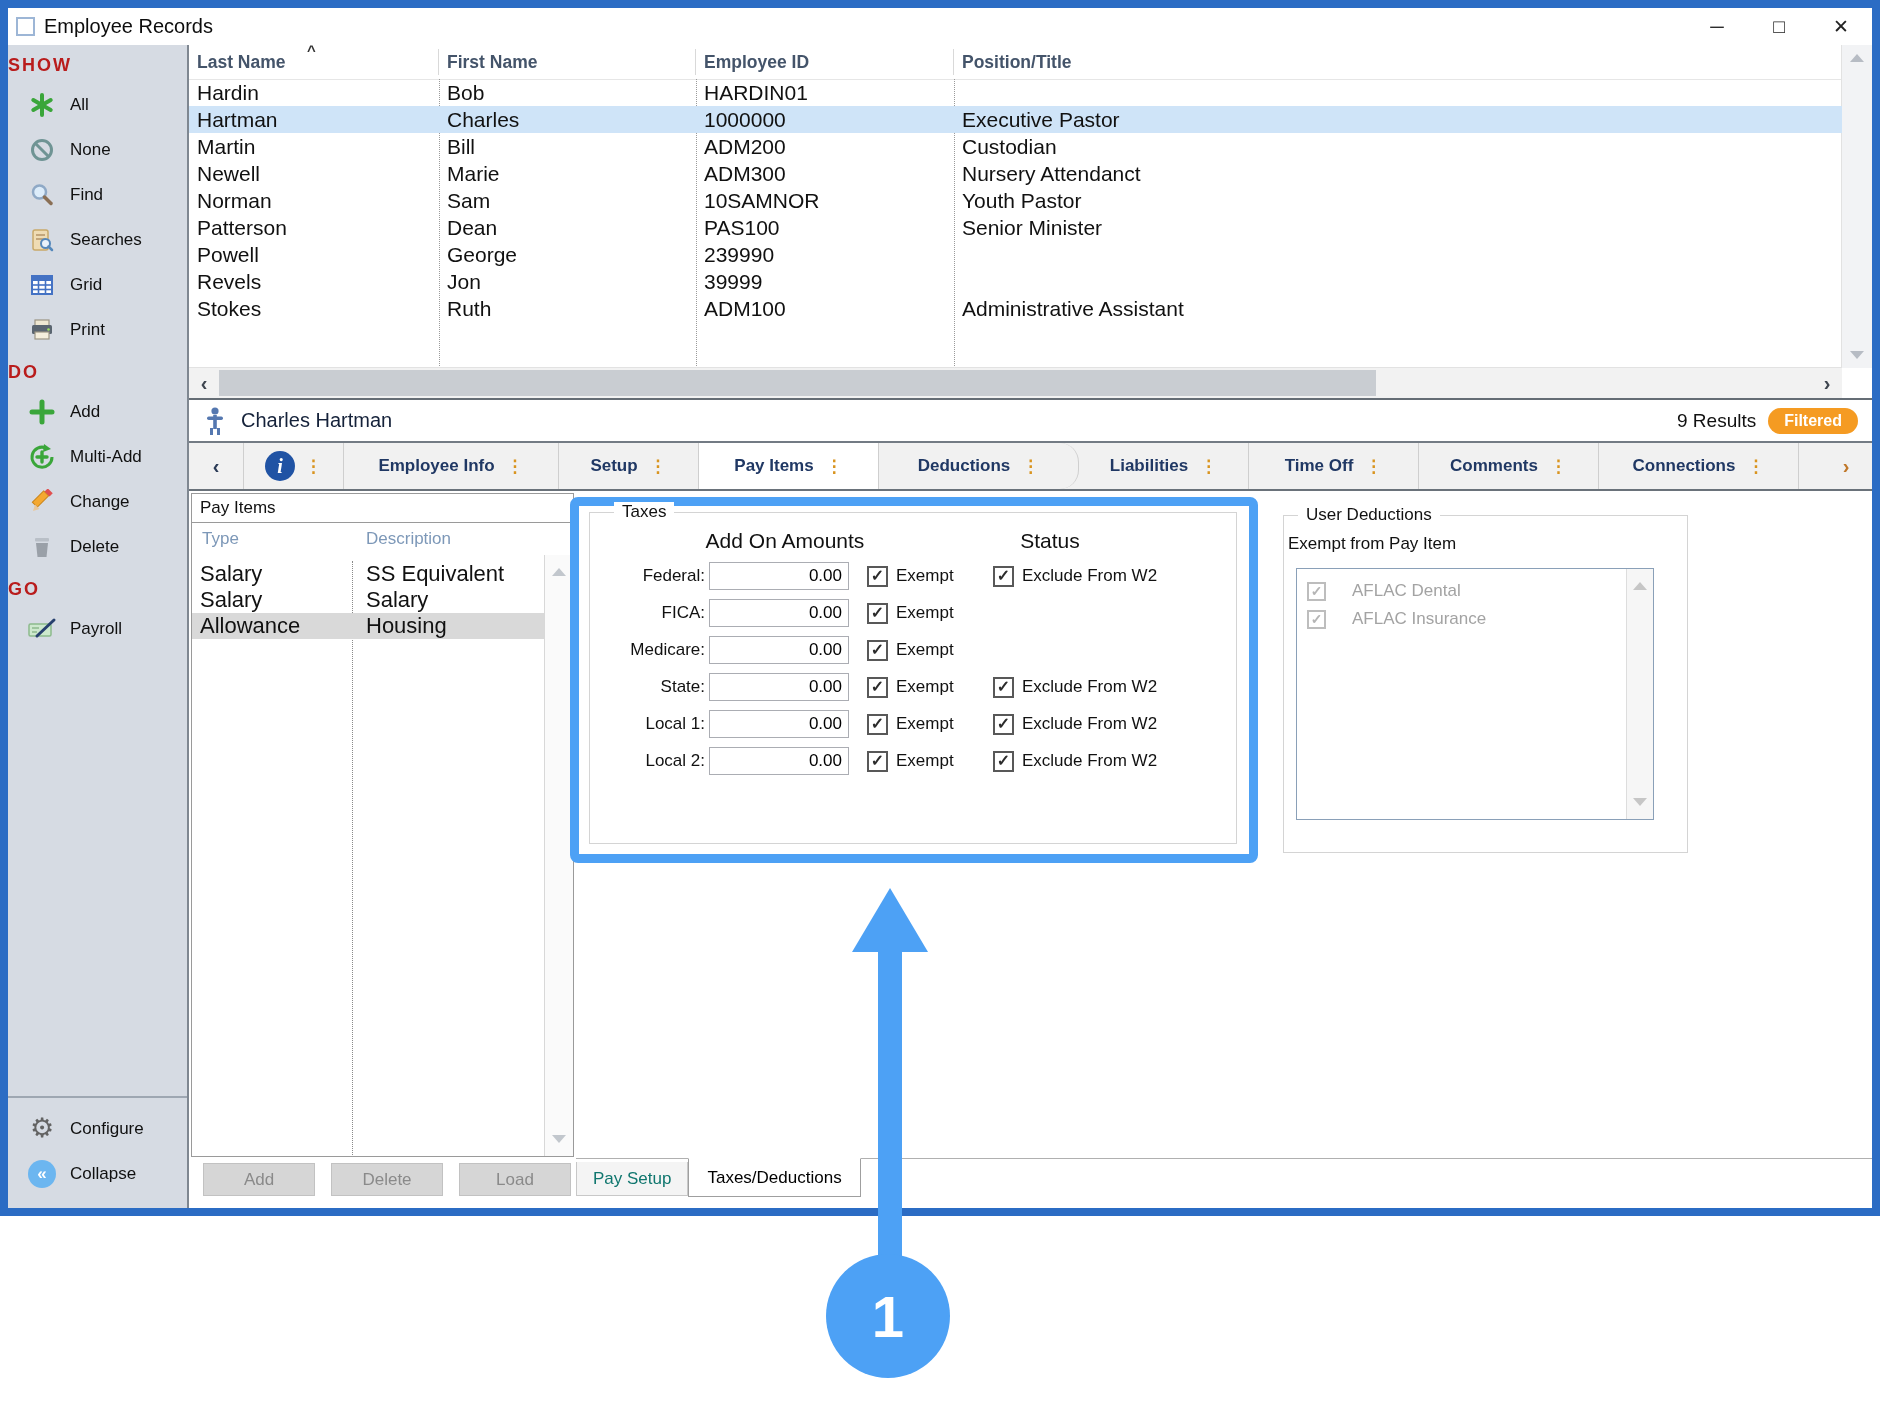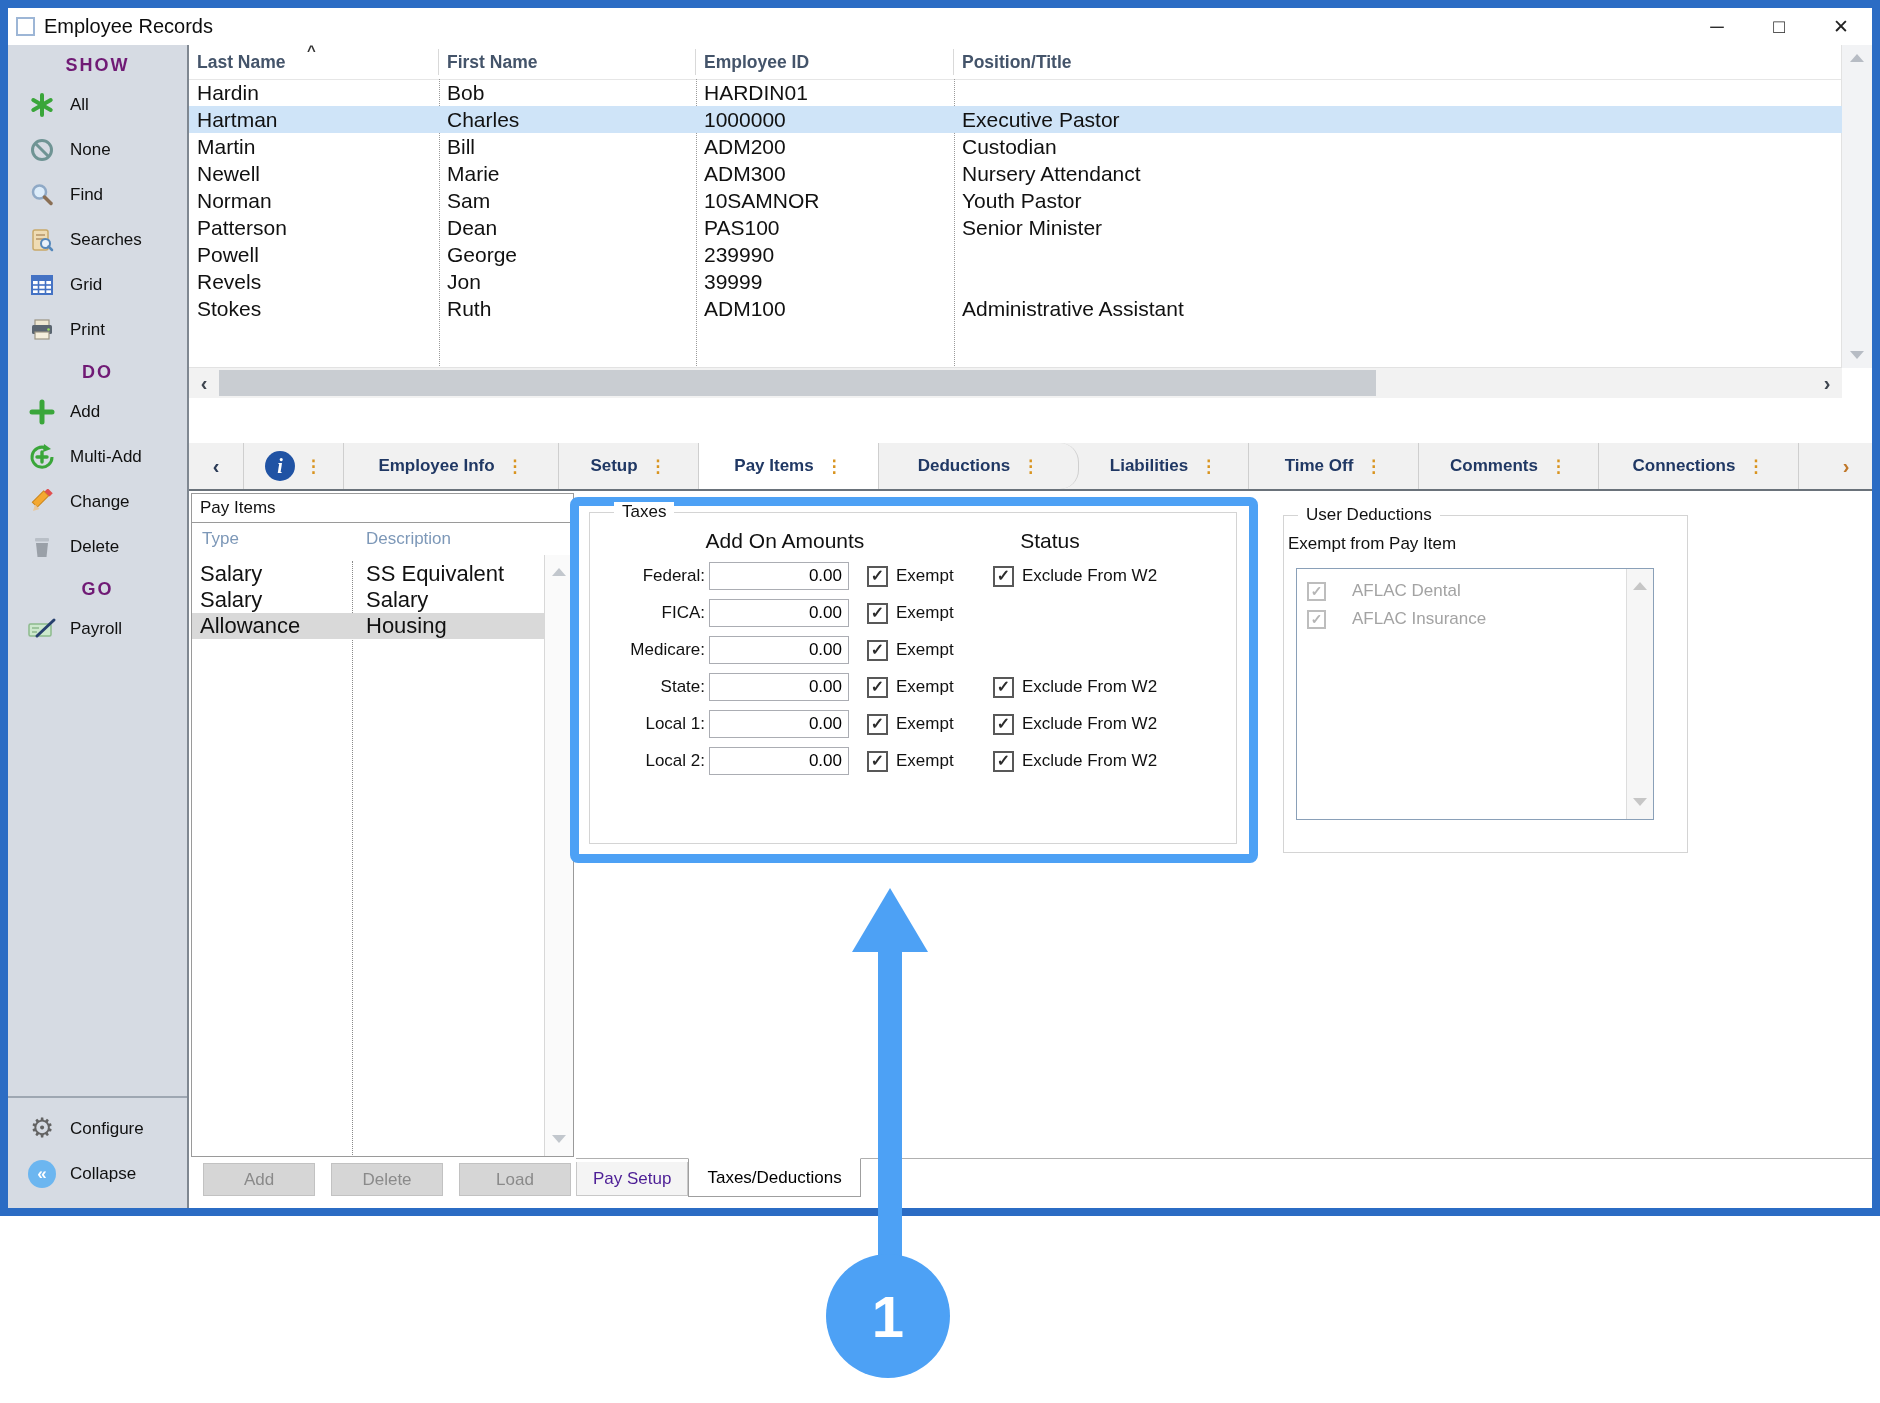--- a/index.html
+++ b/index.html
@@ -15,22 +15,22 @@
   .win-title{font-size:20px;margin-left:9px;color:#0d0d0d;}
   .win-controls{position:absolute;right:0;top:0;height:37px;display:flex;}
   .win-btn{width:62px;height:37px;display:flex;align-items:center;justify-content:center;
            font-size:19px;color:#222;cursor:default;}
 
   .main-row{position:absolute;left:0;top:37px;right:0;bottom:0;display:flex;}
 
   
   .sidebar{width:181px;background:#d6dbe3;border-right:2px solid #7f8791;position:relative;
            box-sizing:border-box;flex:none;}
-  .seg-header{font-size:18px;font-weight:bold;color:#701a75;letter-spacing:2px;
-              text-align:center;padding:10px 0 6px 0;}
+  .seg-header{font-size:18px;font-weight:bold;color:#b91c1c;letter-spacing:2px;
+              padding:10px 0 6px 0;}
   .side-item{display:flex;align-items:center;height:45px;padding-left:18px;cursor:default;}
   .icn{width:32px;height:30px;display:flex;align-items:center;justify-content:center;flex:none;}
   .side-label{font-size:17px;margin-left:12px;color:#101010;white-space:nowrap;}
   .side-footer{position:absolute;left:0;right:0;bottom:0;border-top:2px solid #9ea7b2;
                padding:8px 0 12px 0;background:#d6dbe3;}
   .gear-glyph{font-size:27px;color:#636363;line-height:1;}
   .collapse-circle{width:28px;height:28px;border-radius:50%;background:#6cb6f0;color:#fff;
                    display:flex;align-items:center;justify-content:center;font-size:17px;font-weight:bold;}
 
   
@@ -159,21 +159,21 @@
          border-left:1px solid #ddd;}
   .ud-sb .tri-up{border-bottom-color:#c6c6c6;}
   .ud-sb .tri-down{border-top-color:#c6c6c6;}
 
   
   .detail-tabs{position:absolute;left:387px;right:0;top:667px;height:40px;background:#fff;
                border-top:1px solid #b0b0b0;display:flex;align-items:flex-start;}
   .dt-tab{display:flex;align-items:center;justify-content:center;font-size:17px;cursor:default;
           box-sizing:border-box;}
   .dt-inactive{height:34px;margin-top:3px;padding:0 16px;background:#f4f4f4;
-               border:1px solid #c8c8c8;border-top:none;color:#4c1d95;}
+               border:1px solid #c8c8c8;border-top:none;color:#0f766e;}
   .dt-active{height:39px;margin-top:-1px;padding:0 18px;background:#fff;
              border:1px solid #9f9f9f;border-top:1px solid #fff;color:#000;z-index:2;}
 
   
   .anno{position:absolute;z-index:50;}
   .arrow-head{position:absolute;left:852px;top:888px;width:0;height:0;
               border-left:38px solid transparent;border-right:38px solid transparent;
               border-bottom:64px solid #4da1f5;}
   .arrow-shaft{position:absolute;left:878px;top:948px;width:24px;height:312px;background:#4da1f5;}
   .anno-circle{position:absolute;left:826px;top:1254px;width:124px;height:124px;border-radius:50%;
@@ -435,20 +435,36 @@
                 <span class="tri-down"></span>
               </div>
           </div>
           <div class="hsb">
             <div class="hsb-arrow" style="left:0;">‹</div>
             <div class="hsb-thumb"></div>
             <div class="hsb-arrow" style="right:0;">›</div>
           </div>
         </div>
 
+        <div class="sel-bar">
+          <span class="icn" style="margin-left:10px;">
+            <svg width="22" height="30" viewBox="0 0 22 30">
+                <circle cx="11" cy="5" r="3.6" fill="#5578b0"></circle>
+                <rect x="9.2" y="9" width="3.6" height="14" fill="#5578b0"></rect>
+                <rect x="3" y="10.5" width="16" height="3.4" rx="1.7" fill="#5578b0"></rect>
+                <rect x="6" y="22" width="3" height="7" fill="#5578b0"></rect>
+                <rect x="13" y="22" width="3" height="7" fill="#5578b0"></rect>
+              </svg>
+          </span>
+          <span class="sel-name">Charles Hartman</span>
+          <div class="sel-right">
+            <span class="results-text">9 Results</span>
+            <span class="badge">Filtered</span>
+          </div>
+        </div>
 
         <div class="record-tabs">
           <div class="rt-cell rt-back">‹</div>
           <div class="rt-cell rt-info">
             <span class="info-circle">i</span>
             <span class="rt-dots">⋮</span>
           </div>
           <div class="rt-cell rt-tab" style="width:215px;">
             <span class="rt-label">Employee Info</span>
             <span class="rt-dots">⋮</span>

